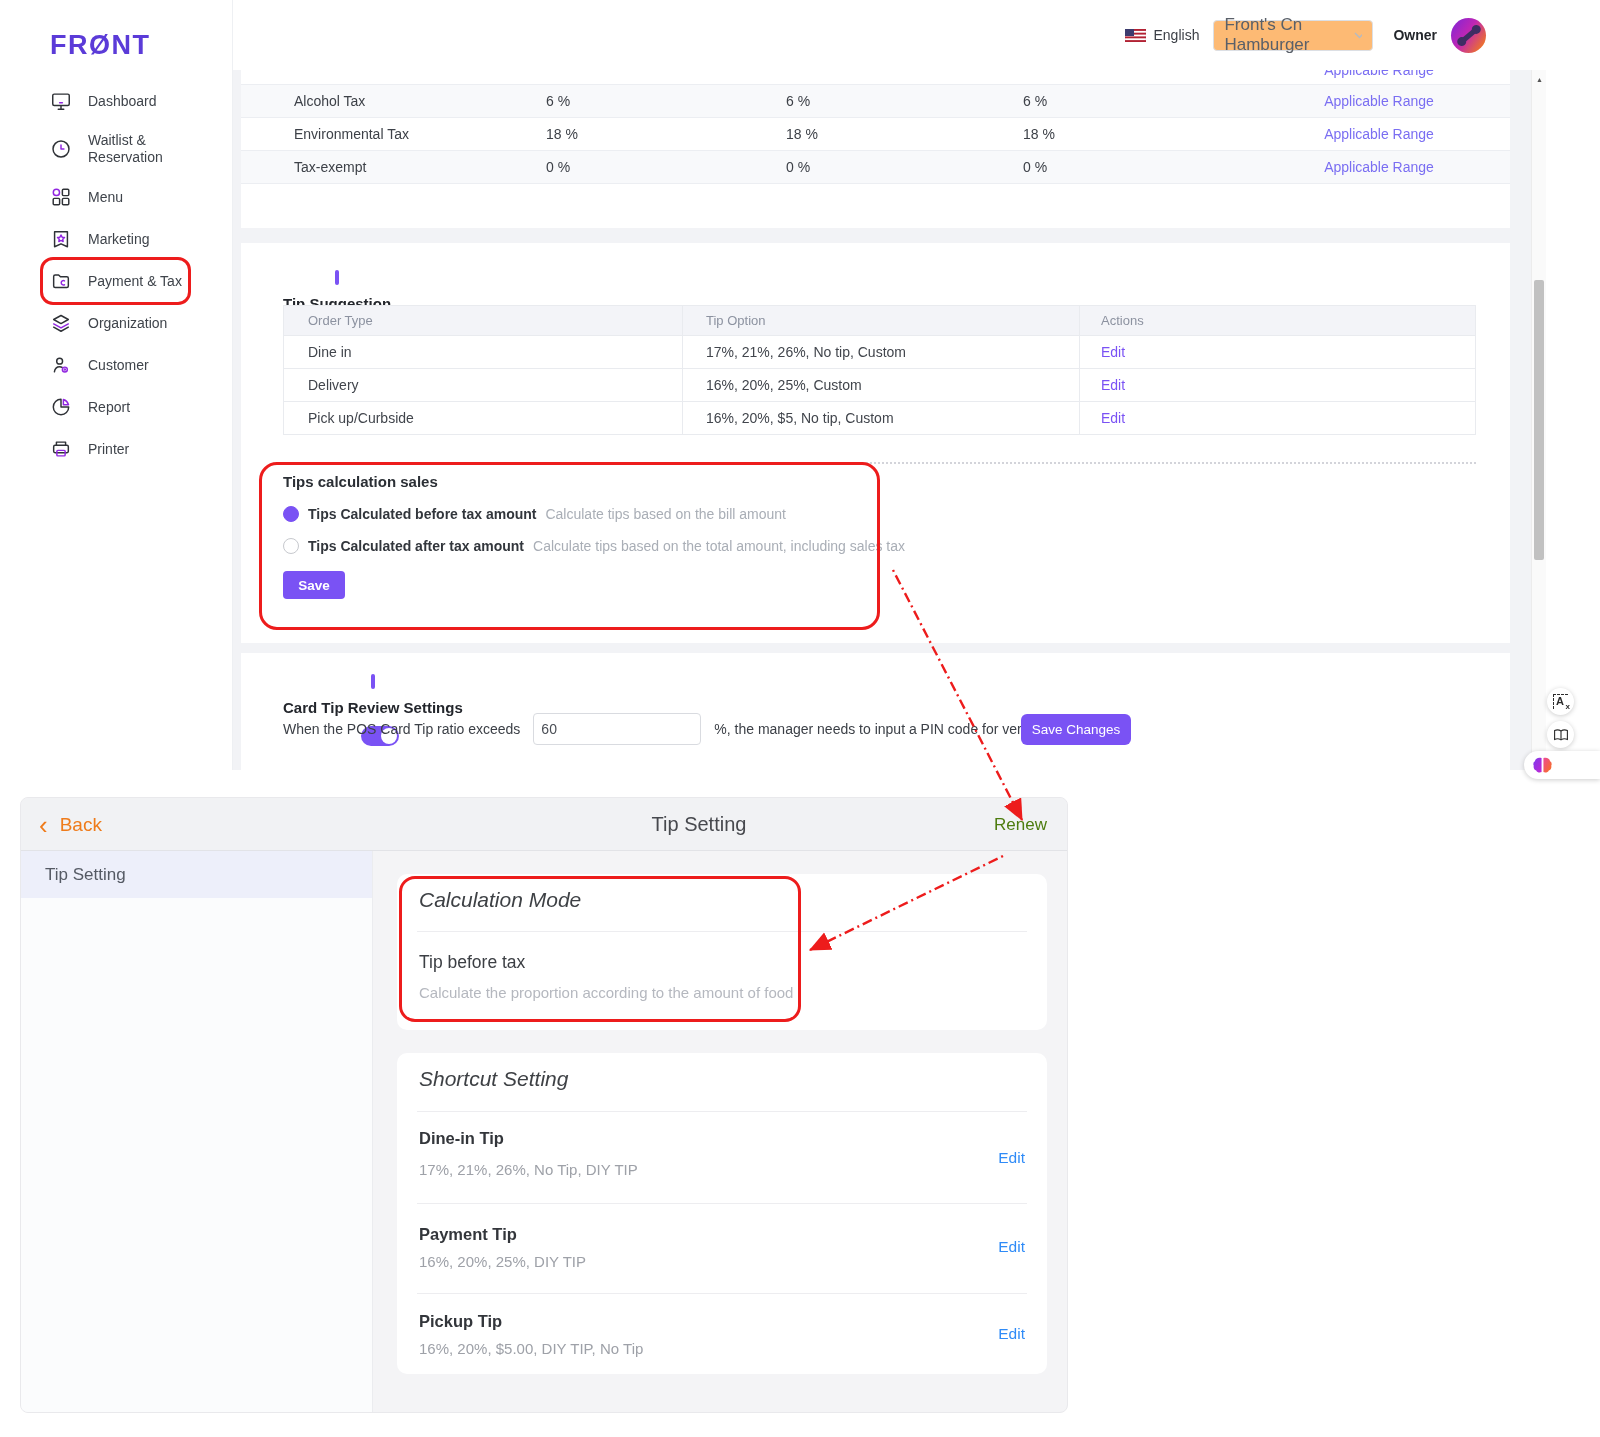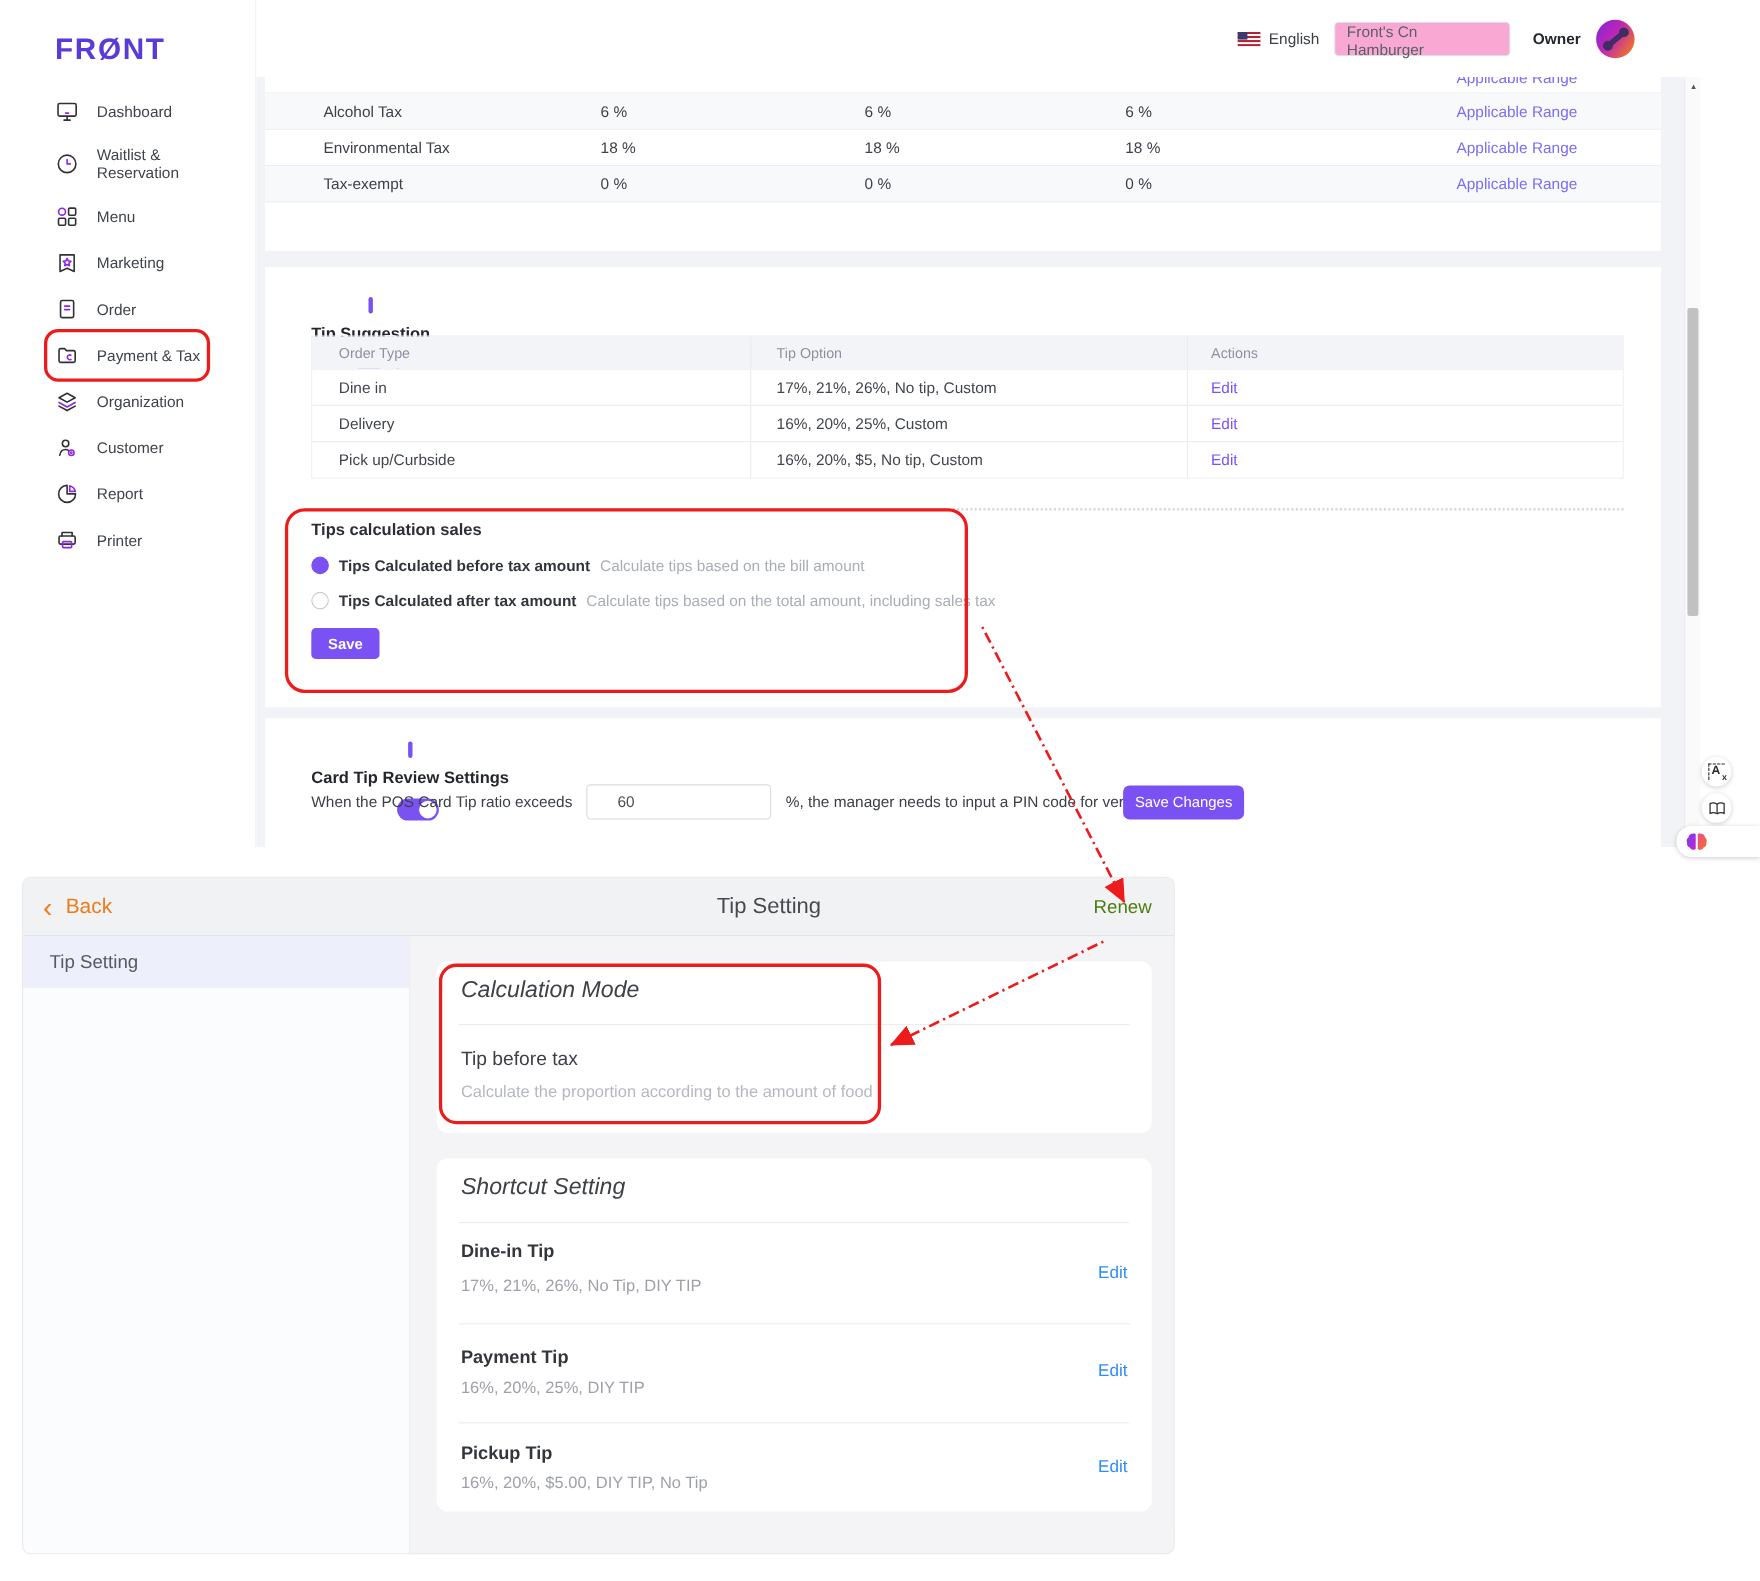--- a/index.html
+++ b/index.html
@@ -14,21 +14,21 @@
   .logo { position:absolute; left:50px; top:30px; font-size:27px; font-weight:800; letter-spacing:1.5px; color:#5b3bd8; }
   .nav { position:absolute; top:80px; left:0; right:0; }
   .nav-item { position:relative; display:flex; align-items:center; gap:16px; padding:10px 10px 10px 50px; font-size:14px; color:#3f444b; cursor:pointer; }
   .nav-item svg { flex:0 0 22px; }
   .nav-item .lbl { max-width:118px; line-height:17px; }
   .hl-ring { position:absolute; left:40px; right:41px; top:-3px; bottom:-3px; border:3px solid #ed1c1c; border-radius:13px; pointer-events:none; }
 
   .topbar { position:absolute; left:0; top:0; width:1546px; height:70px; background:#fff; z-index:2; }
   .topbar-right { position:absolute; right:60px; top:0; height:70px; display:flex; align-items:center; gap:14px; }
   .lang { display:flex; align-items:center; gap:8px; font-size:14px; color:#3b3f46; }
-  .store-select { display:flex; align-items:center; justify-content:space-between; width:160px; height:31px; border:1px solid #dcdfe4; border-radius:4px; padding:0 10px; font-size:14px; color:#5a6069; background:#f9a8d4;flex-direction:column; }
+  .store-select { display:flex; align-items:center; justify-content:space-between; width:160px; height:31px; border:1px solid #dcdfe4; border-radius:4px; padding:0 10px; font-size:17px; color:#5a6069; background:#fdba74; }
   .owner { font-size:14px; font-weight:bold; color:#23262b; margin-left:6px; }
   .avatar { width:35px; height:35px; border-radius:50%; background:linear-gradient(125deg,#7c25d8 0%,#c026b4 45%,#fb8a00 100%); position:relative; overflow:hidden; }
   .avatar .utensil { position:absolute; left:7px; top:15px; width:22px; height:5px; background:#3f2d63; border-radius:3px; transform:rotate(-40deg); }
   .avatar .utensil::before { content:""; position:absolute; left:-3px; top:-2px; width:9px; height:9px; border-radius:50%; background:#3f2d63; }
   .avatar .utensil::after { content:""; position:absolute; right:-3px; top:-2px; width:9px; height:9px; border-radius:50%; background:#3f2d63; }
 
   .card { position:absolute; background:#fff; }
   .card1 { left:241px; top:70px; width:1269px; height:158px; }
   .partial-row { position:relative; height:15px; overflow:hidden; border-bottom:1px solid #eceef2; background:#fff; }
   .partial-row .rangelink { position:absolute; left:1018px; top:-8px; width:240px; text-align:center; }
@@ -63,21 +63,21 @@
   .radio { width:16px; height:16px; border-radius:50%; background:#fff; border:1px solid #c7c9ce; flex:0 0 16px; cursor:pointer; }
   .radio.on { background:#7a52f4; border-color:#7a52f4; }
   .radio-lbl { font-weight:bold; color:#32363c; }
   .radio-desc { color:#a9aeb6; }
   .btn { background:#7a52f4; color:#fff; border:none; border-radius:4px; cursor:pointer; font-family:inherit; }
   .save-btn { position:absolute; left:42px; top:328px; width:62px; height:28px; font-size:13.5px;font-weight:bold; }
 
   .card3 { left:241px; top:653px; width:1269px; height:117px; }
   .ctr-title { left:42px; top:21px; }
   .ctr-row { position:absolute; left:42px; top:60px; display:flex; align-items:center; gap:13px; font-size:14px; color:#3c4047; }
-  .ratio-input { width:168px; height:32px; border:1px solid #d9dbe0; border-radius:4px; padding-left:27px; font-size:14px; color:#4a4e55; font-family:inherit; outline:none; }
+  .ratio-input { width:168px; height:32px; border:1px solid #d9dbe0; border-radius:4px; padding-left:7px; font-size:14px; color:#4a4e55; font-family:inherit; outline:none; }
   .savechanges-btn { position:absolute; left:780px; top:61px; width:110px; height:31px; font-size:13.5px; border-radius:6px; }
 
   .scrollbar { position:absolute; left:1531px; top:70px; width:15px; height:700px; background:#fafafa; border-left:1px solid #ececec; z-index:4; }
   .sb-arrow { position:absolute; top:6px; left:0; width:15px; text-align:center; font-size:7px; color:#555; }
   .sb-thumb { position:absolute; left:2px; top:210px; width:10px; height:280px; background:#c1c1c1; border-radius:2px; }
 
   
   .float-circle { position:absolute; width:27px; height:27px; border-radius:50%; background:#fff; box-shadow:0 1px 5px rgba(0,0,0,.2); display:flex; align-items:center; justify-content:center; z-index:6; cursor:pointer; }
   .float-pill { position:absolute; left:1524px; top:751px; width:76px; height:28px; border-radius:14px 0 0 14px; background:#fff; box-shadow:0 1px 5px rgba(0,0,0,.2); display:flex; align-items:center; padding-left:8px; z-index:6; cursor:pointer; }
   .translate-glyph { position:relative; width:15px; height:15px; font-size:11px; font-weight:bold; color:#2c2c2c; border-top:1.5px dashed #2c2c2c; border-left:1.5px dashed #2c2c2c; padding:1px 0 0 2px; line-height:11px; }
@@ -172,27 +172,20 @@
               <rect x="13.5" y="13.5" width="7" height="7" rx="1.2"></rect>
             </svg>
           <span class="lbl">Menu</span>
         </div>
         <div class="nav-item">
           <svg class="ic" width="22" height="22" viewBox="0 0 24 24">
               <path d="M5 4h14v16.5l-7-3.2-7 3.2z"></path>
               <path class="pu" d="M12 7.6l1.2 2.4 2.6.4-1.9 1.8.4 2.6-2.3-1.2-2.3 1.2.4-2.6-1.9-1.8 2.6-.4z"></path>
             </svg>
           <span class="lbl">Marketing</span>
-        </div>
-        <div class="nav-item">
-          <svg class="ic" width="22" height="22" viewBox="0 0 24 24">
-              <rect x="5.5" y="3.5" width="13" height="17" rx="1.6"></rect>
-              <path class="pu" d="M9.5 9h5M9.5 12.5h5"></path>
-            </svg>
-          <span class="lbl">Order</span>
         </div>
         <div class="nav-item">
           <svg class="ic" width="22" height="22" viewBox="0 0 24 24">
               <path d="M4 7a1.6 1.6 0 0 1 1.6-1.6h3.8l2 2h7A1.6 1.6 0 0 1 20 9v8.4A1.6 1.6 0 0 1 18.4 19H5.6A1.6 1.6 0 0 1 4 17.4z"></path>
               <path class="pu" d="M15.8 11.9a2.4 2.4 0 1 0 0 4.2"></path>
             </svg>
           <span class="lbl">Payment &amp; Tax</span>
           <div class="hl-ring"></div>
         </div>
         <div class="nav-item">

